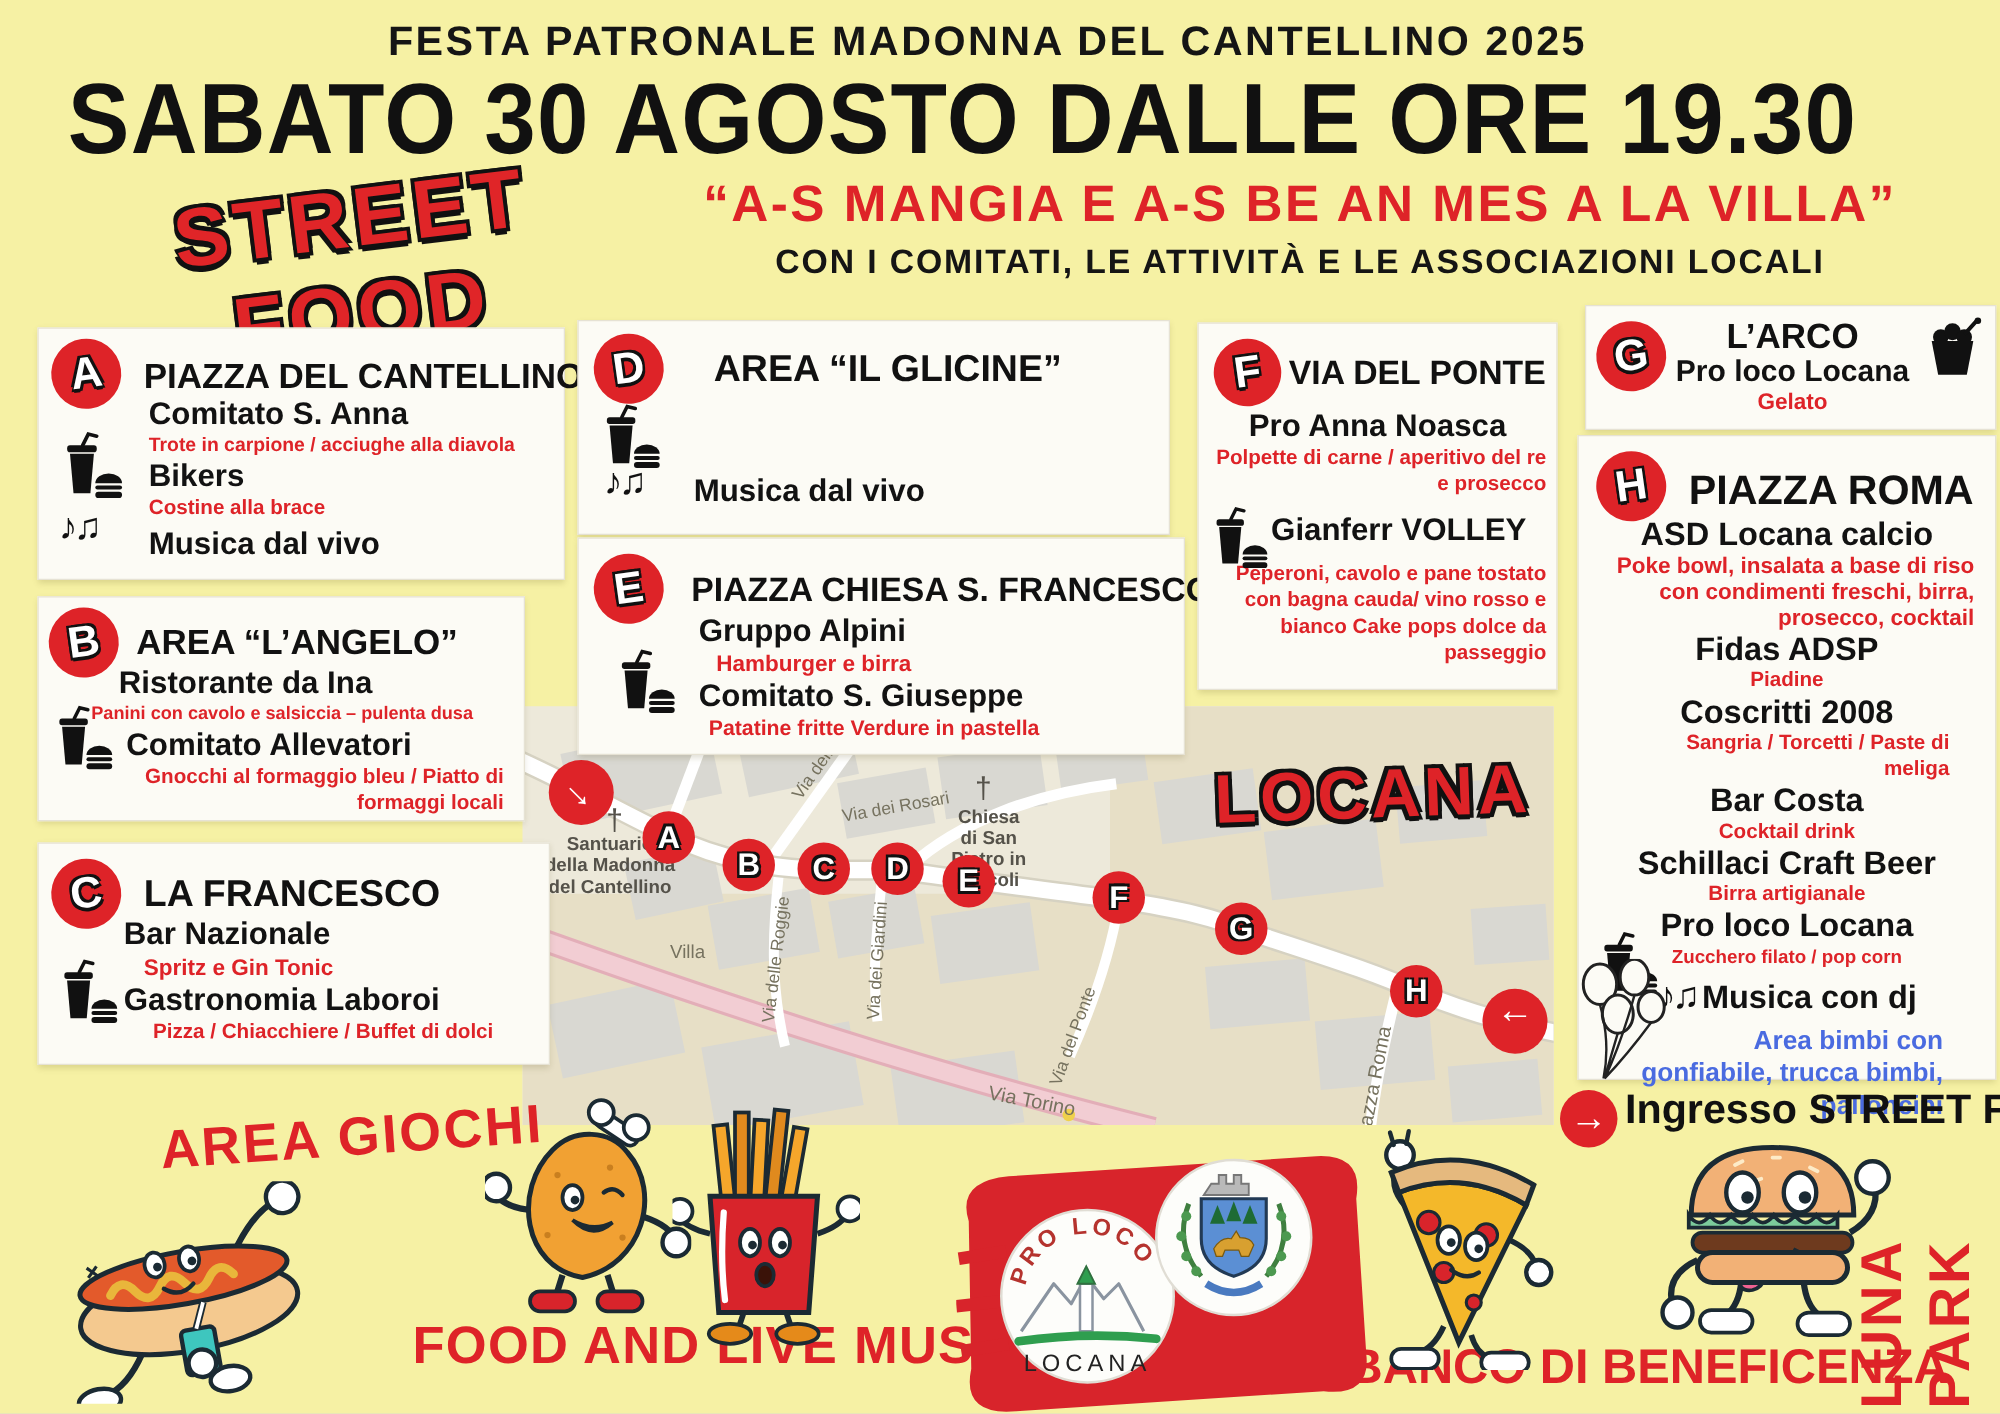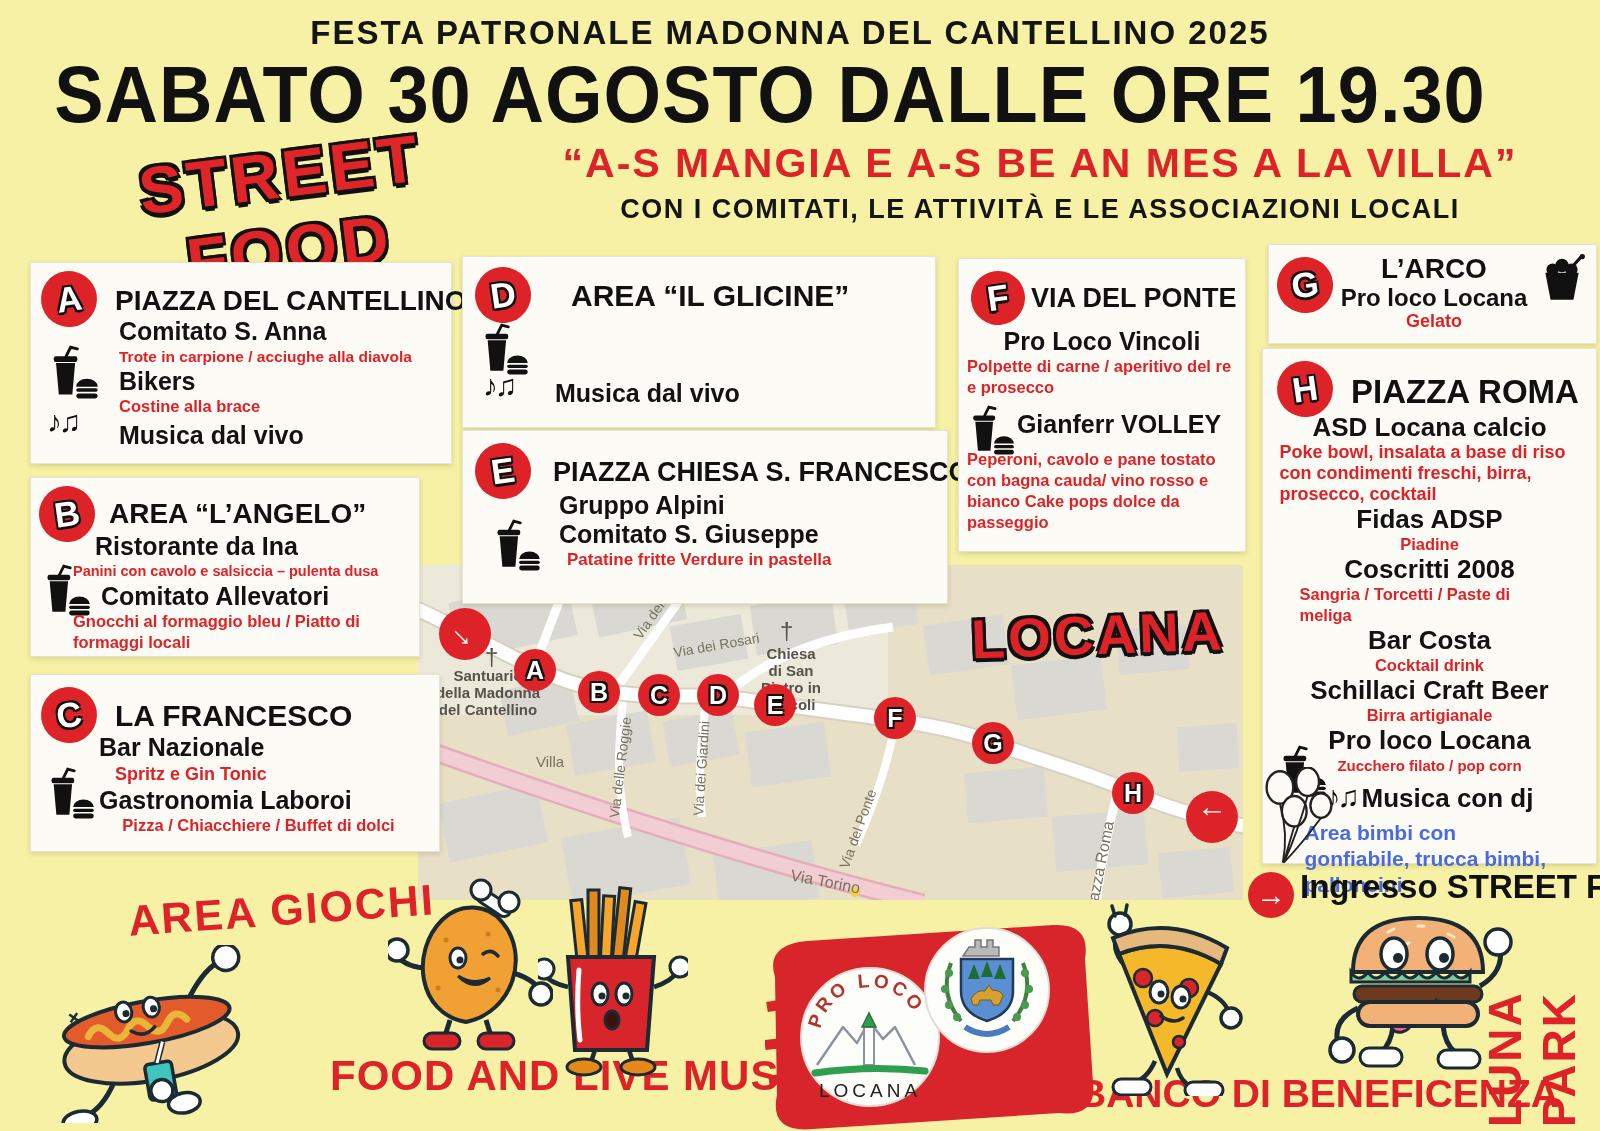--- a/index.html
+++ b/index.html
@@ -15,21 +15,21 @@
   .quote{left:540px;top:140px;width:1000px;text-align:center;font-size:41px;letter-spacing:2px;color:#DE2328;}
   .subtitle{left:545px;top:194px;width:990px;text-align:center;font-size:27px;letter-spacing:1.5px;color:#151515;}
   
   .card{position:absolute;background:#FCFBF5;border:1px solid #e6e2d4;box-shadow:0 2px 5px rgba(90,80,20,.18);z-index:4;}
   .badge{position:absolute;width:56px;height:56px;border-radius:50%;background:#DE2328;
     display:flex;align-items:center;justify-content:center;font-size:35px;color:#fff;transform:rotate(-8deg);
     text-shadow:-2px -2px 0 #111,2px -2px 0 #111,-2px 2px 0 #111,2px 2px 0 #111,0 3px 0 #111;}
   .ctitle{position:absolute;color:#111;white-space:nowrap;}
   .v{font-size:25px;line-height:29px;color:#121212;white-space:nowrap;}
   .m{font-size:16.5px;line-height:21px;color:#DE2328;white-space:nowrap;}
-  .mwrap{white-space:normal;text-align:left;}
+  .mwrap{white-space:normal;text-align:right;}
   .ctr{text-align:center;}
   .icf{position:absolute;}
   .music-note{color:#111;font-size:30px;letter-spacing:-3px;}
   .music-txt{font-size:25px;color:#121212;}
   
   #map{left:418px;top:565px;width:825px;height:335px;background:#EDE9DA;overflow:hidden;z-index:1;}
   .bld{position:absolute;background:#D9D8D2;}
   .tan{background:#E7DFC6;}
   .mlabel{position:absolute;color:#76725F;font-size:14px;font-weight:400;white-space:nowrap;}
   .mdark{color:#55524A;font-weight:700;}
@@ -251,32 +251,33 @@
   <div class="card" style="left:462px;top:430px;width:484px;height:172px">
     <div class="badge" style="left:12px;top:12px">
         <span>E</span>
       </div>
     <div class="ctitle" style="left:90px;top:26px;font-size:27px">PIAZZA CHIESA S. FRANCESCO</div>
     <svg class="icf" style="left:28px;top:88px;width:52px;height:52px">
         <use href="#ic-food"></use>
       </svg>
     <div class="abs" style="left:96px;top:60px;width:370px">
       <div class="v">Gruppo Alpini</div>
+      <div class="m" style="padding-left:14px;font-size:18px;line-height:23px">Hamburger e birra</div>
       <div class="v">Comitato S. Giuseppe</div>
       <div class="m" style="padding-left:8px;font-size:17px">Patatine fritte Verdure in pastella</div>
     </div>
   </div>
 
   <div class="card" style="left:958px;top:258px;width:286px;height:292px">
     <div class="badge" style="left:12px;top:12px;width:54px;height:54px">
         <span>F</span>
       </div>
     <div class="ctitle" style="left:72px;top:24px;font-size:27px">VIA DEL PONTE</div>
     <div class="abs ctr" style="left:8px;top:68px;width:270px">
-      <div class="v" style="white-space:nowrap">Pro Loco Vincoli</div>
+      <div class="v" style="white-space:nowrap">Pro Anna Noasca</div>
       <div class="m mwrap">Polpette di carne / aperitivo del re e prosecco</div>
       <div class="v" style="margin-top:12px;padding-left:34px">Gianferr VOLLEY</div>
       <div class="m mwrap" style="margin-top:10px">Peperoni, cavolo e pane tostato con bagna cauda/ vino rosso e bianco Cake pops dolce da passeggio</div>
     </div>
     <svg class="icf" style="left:8px;top:146px;width:50px;height:50px">
         <use href="#ic-food"></use>
       </svg>
   </div>
 
   <div class="card" style="left:1268px;top:244px;width:327px;height:98px">

